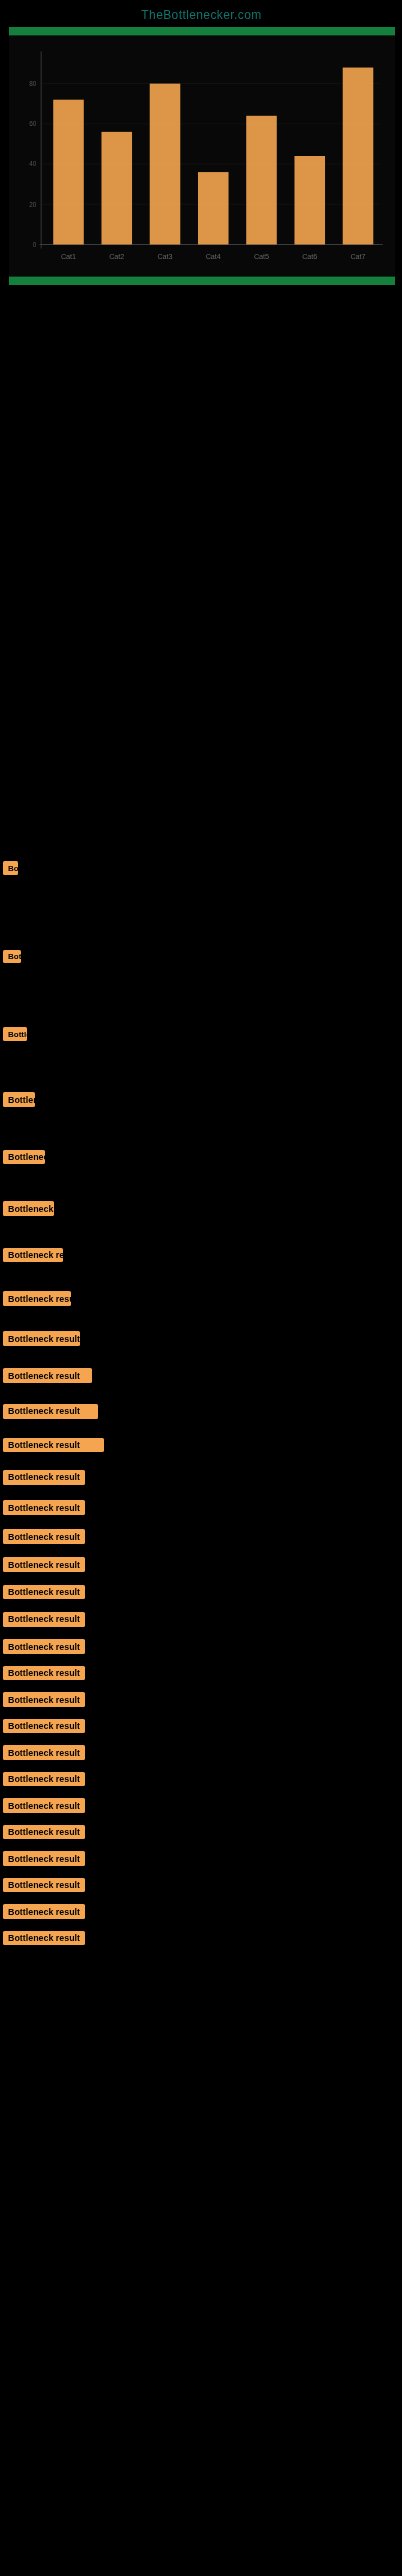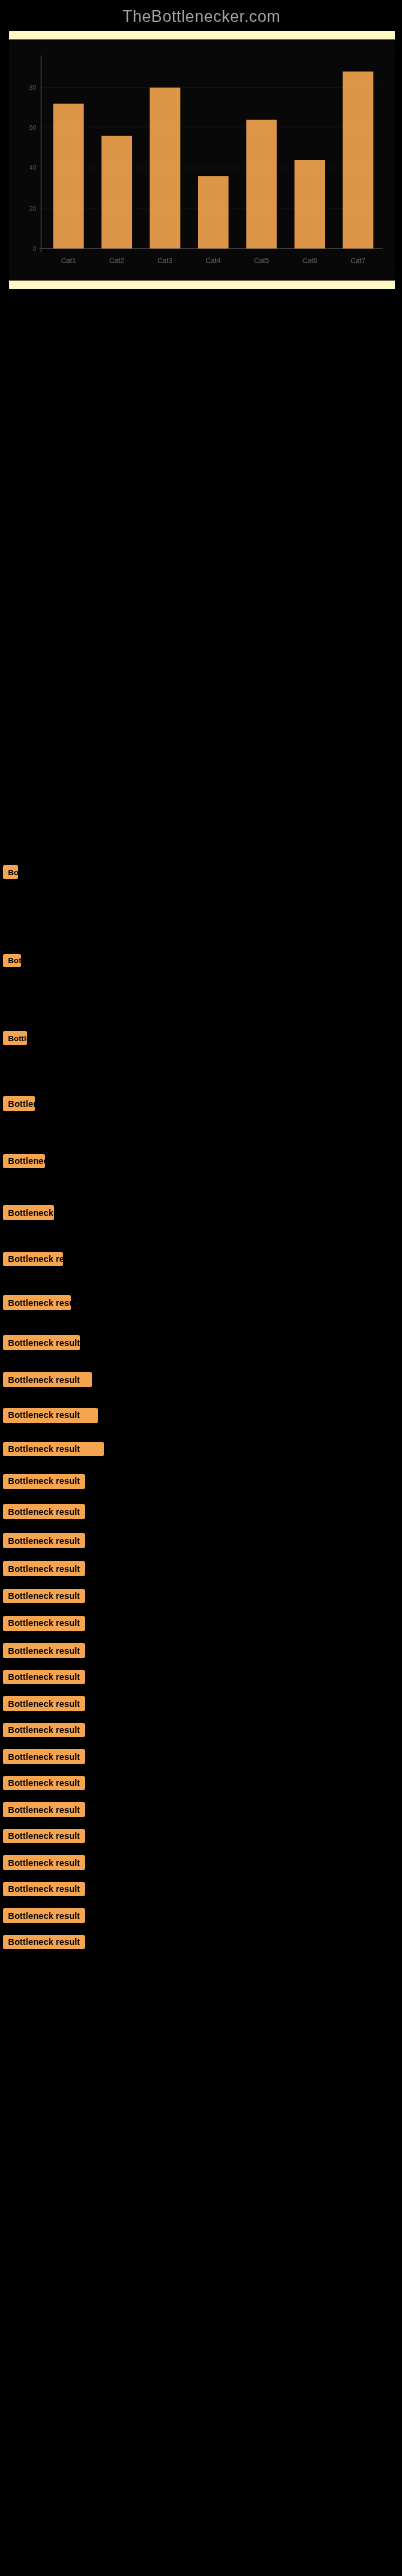--- a/index.html
+++ b/index.html
@@ -6,32 +6,32 @@
     body {
       background-color: #000;
       width: 403px;
       min-height: 2576px;
       font-family: Arial, sans-serif;
       position: relative;
       overflow-x: hidden;
     }
 
     .site-title {
-      color: #a3a3a3;
-      font-size: 16px;
+      color: #0f766e;
+      font-size: 12px;
       text-align: center;
       padding: 8px 0 4.8px 0;
       letter-spacing: 0.4px;
     }
 
     .chart-area {
       width: 386px;
       height: 258px;
       margin: 0 auto 8px auto;
-      background: #fef9c3;
+      background: #15803d;
       position: relative;
     }
 
     .results-list {
       width: 100%;
       padding: 0 0 16px 0;
       display: flex;
       flex-direction: column;
       gap: 0;
     }

